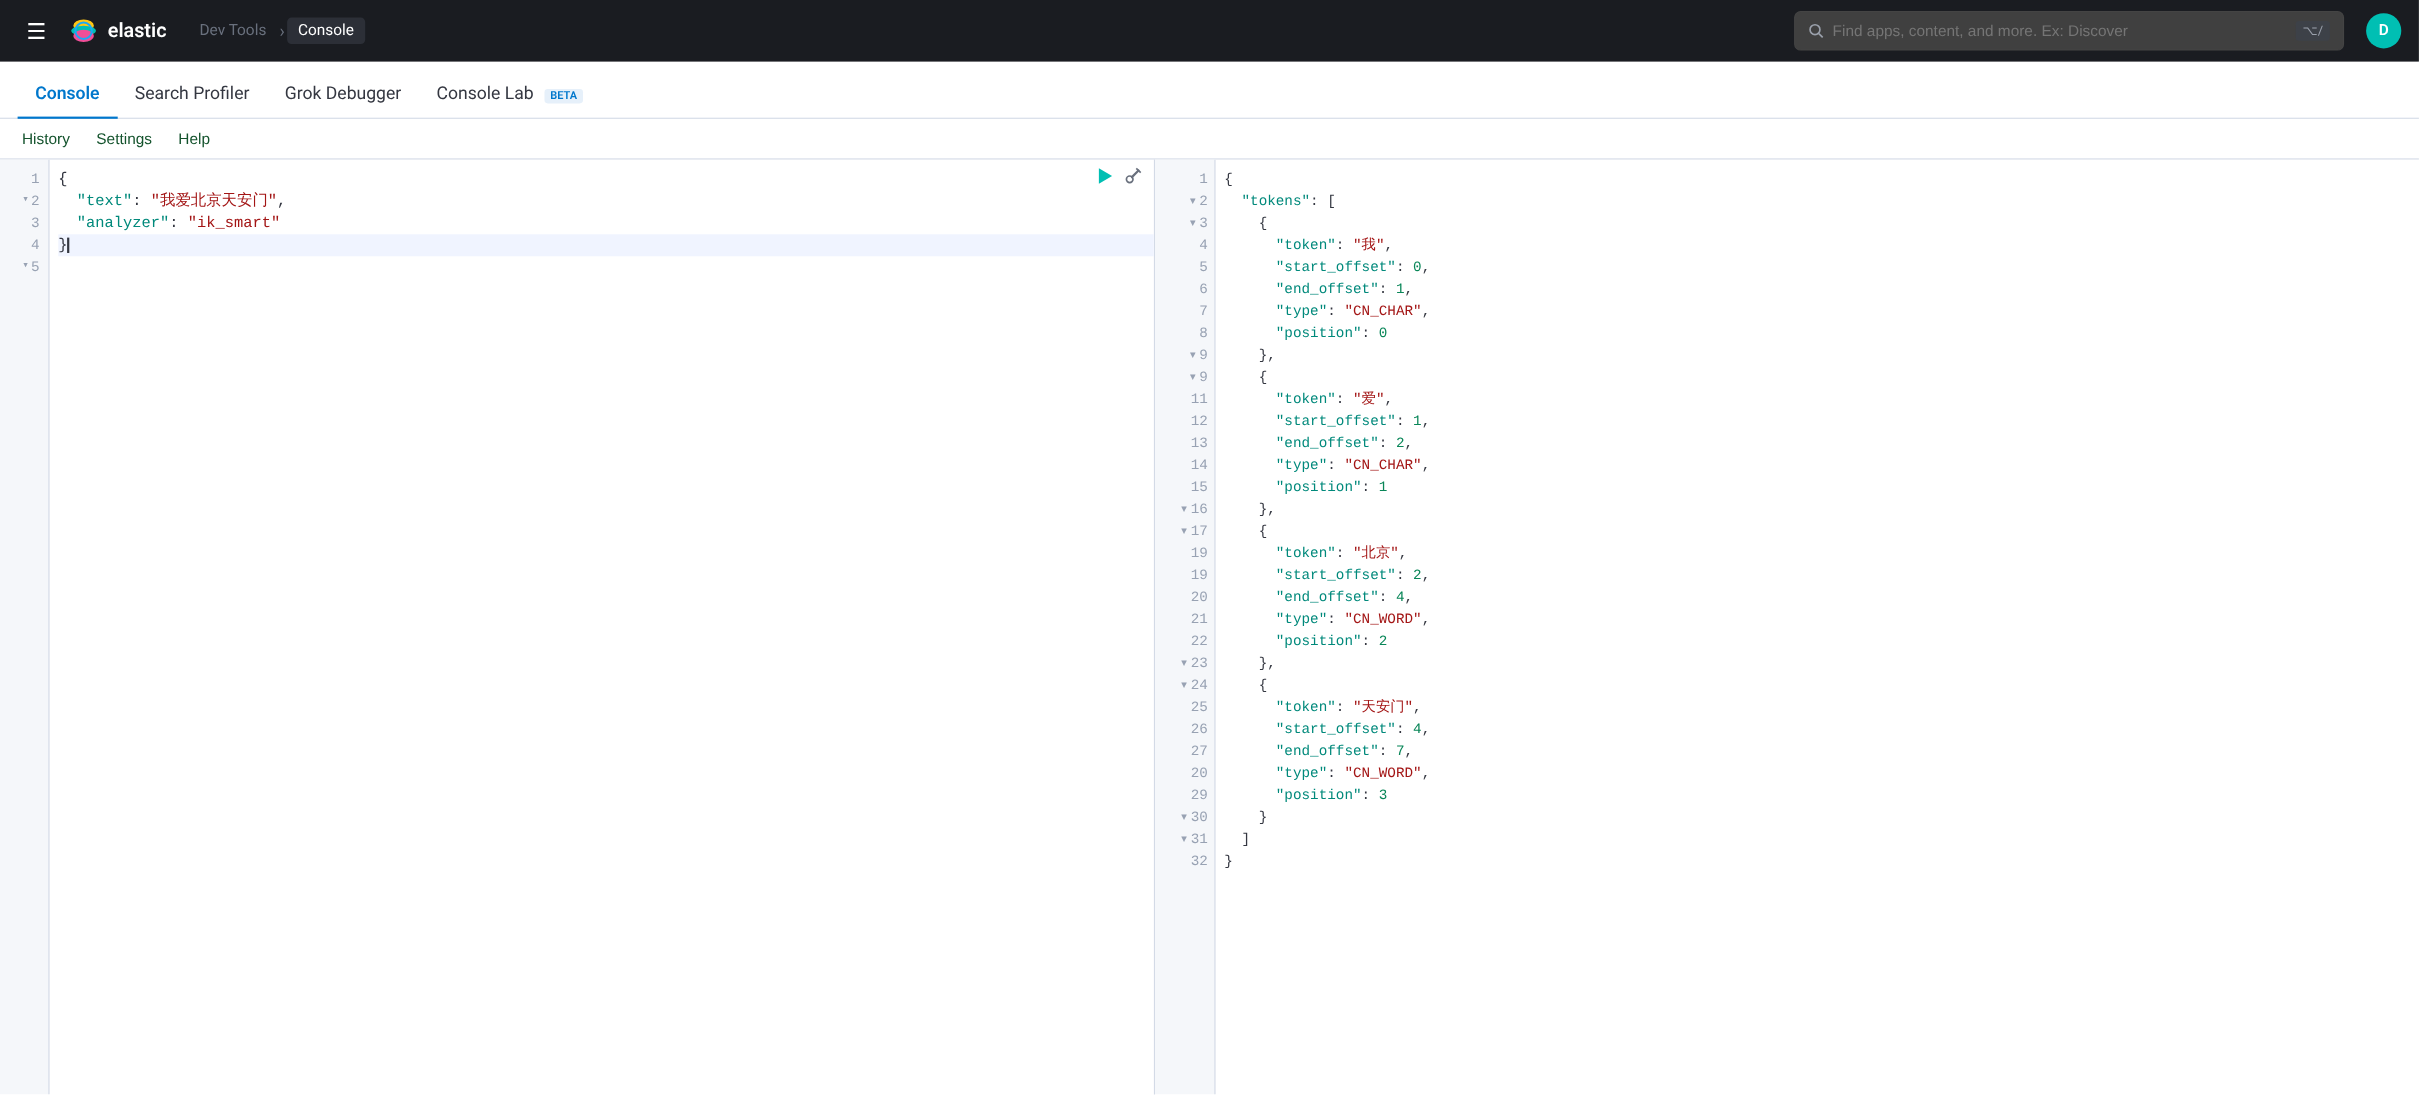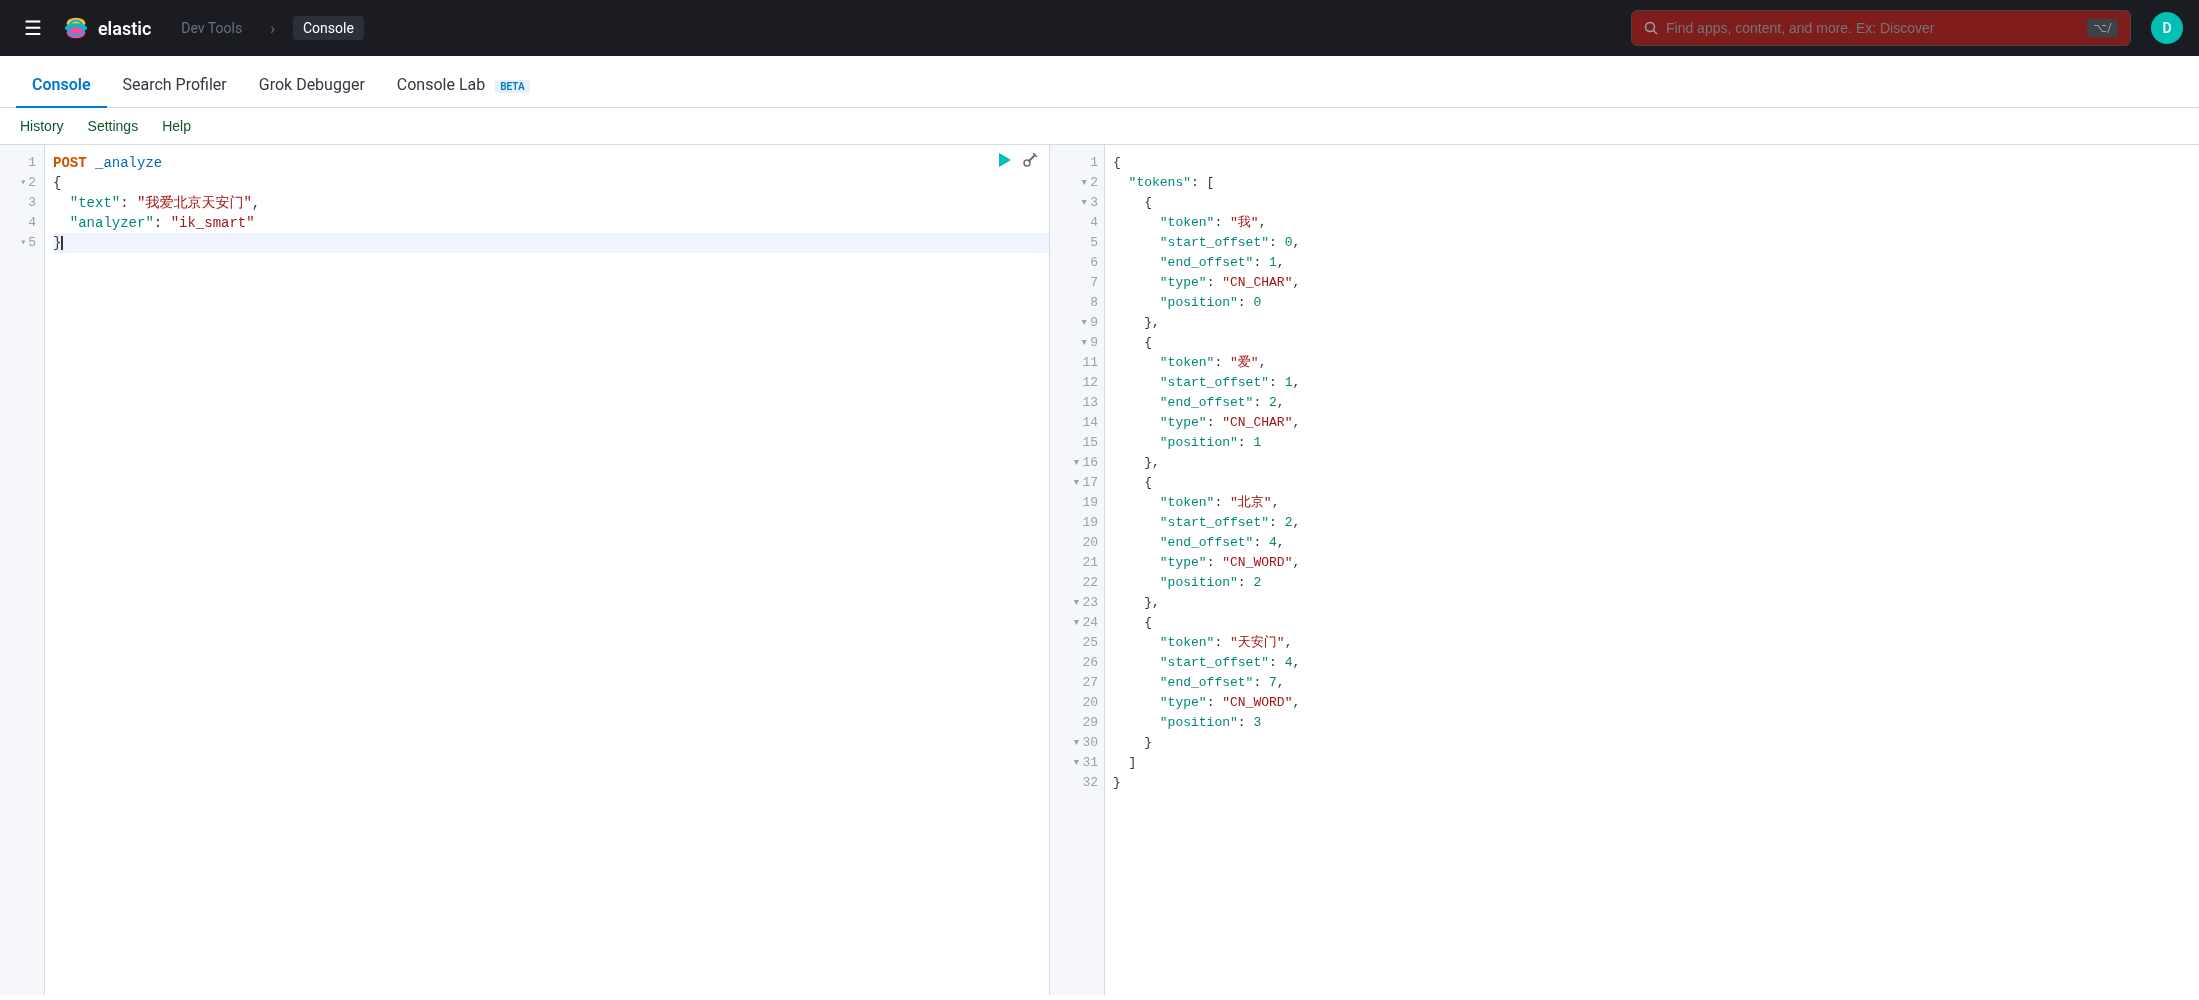--- a/index.html
+++ b/index.html
@@ -30,42 +30,42 @@
       font-size: 18px;
       font-weight: 600;
     }
     .elastic-logo-icon {
       width: 28px;
       height: 28px;
     }
     .breadcrumb-area {
       display: flex;
       align-items: center;
-      gap: 16px;
+      gap: 0;
       margin-left: 8px;
     }
     .breadcrumb-item {
       color: #69707d;
       font-size: 14px;
       padding: 4px 10px;
       border-radius: 4px;
       cursor: pointer;
     }
     .breadcrumb-item.active {
       background: #2c2f37;
       color: #fff;
     }
     .breadcrumb-separator {
       color: #69707d;
       font-size: 16px;
       margin: 0 2px;
     }
     .search-bar {
       margin-left: auto;
-      background: #7f1d1d;
+      background: #404040;
       border: 1px solid #444;
       border-radius: 6px;
       display: flex;
       align-items: center;
       padding: 0 12px;
       gap: 8px;
       width: 500px;
       height: 36px;
       color: #9aa0ab;
       font-size: 14px;
@@ -367,23 +367,20 @@
 
           <button class="run-btn">
             <svg width="18" height="18" viewBox="0 0 18 18">
               <circle cx="6" cy="12" r="3" fill="none" stroke="#69707d" stroke-width="1.5"></circle>
               <line x1="8" y1="10" x2="14" y2="4" stroke="#69707d" stroke-width="2" stroke-linecap="round"></line>
               <line x1="12" y1="2" x2="16" y2="6" stroke="#69707d" stroke-width="1.5"></line>
             </svg>
           </button>
         </div>
 
-        <div class="code-line">
-          <span class="token-method">POST </span><span class="token-endpoint">_analyze</span>
-        </div>
         <div class="code-line">
           <span class="token-brace">{</span>
         </div>
         <div class="code-line">
           <span class="token-key">  "text"</span><span class="token-brace">: </span><span class="token-string">"我爱北京天安门"</span><span class="token-brace">,</span>
         </div>
         <div class="code-line">
           <span class="token-key">  "analyzer"</span><span class="token-brace">: </span><span class="token-string">"ik_smart"</span>
         </div>
         <div class="code-line active-line">

